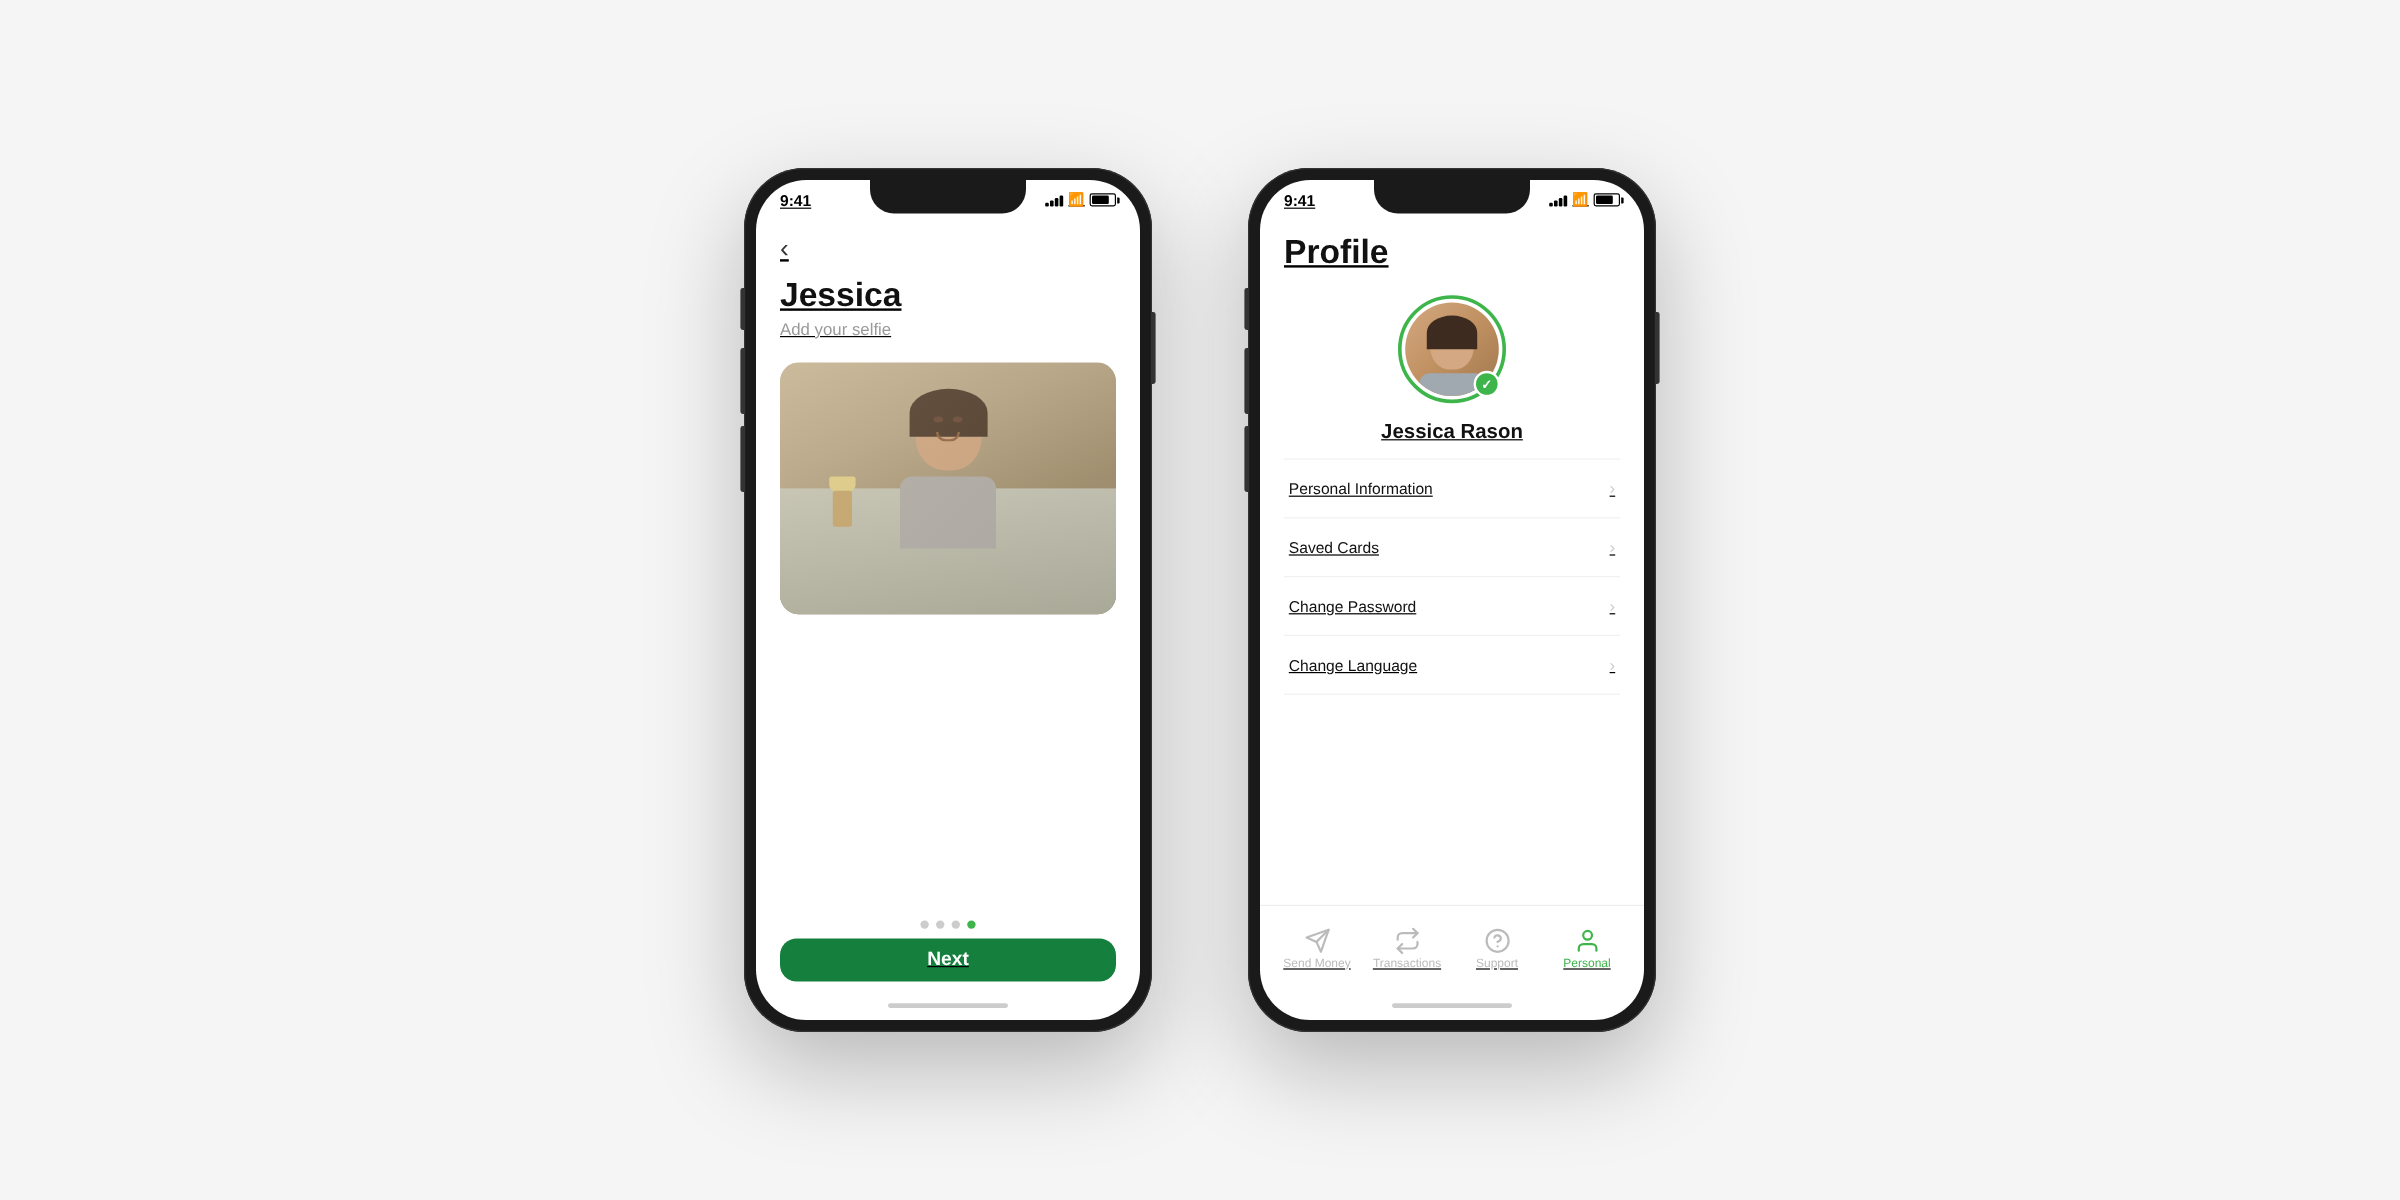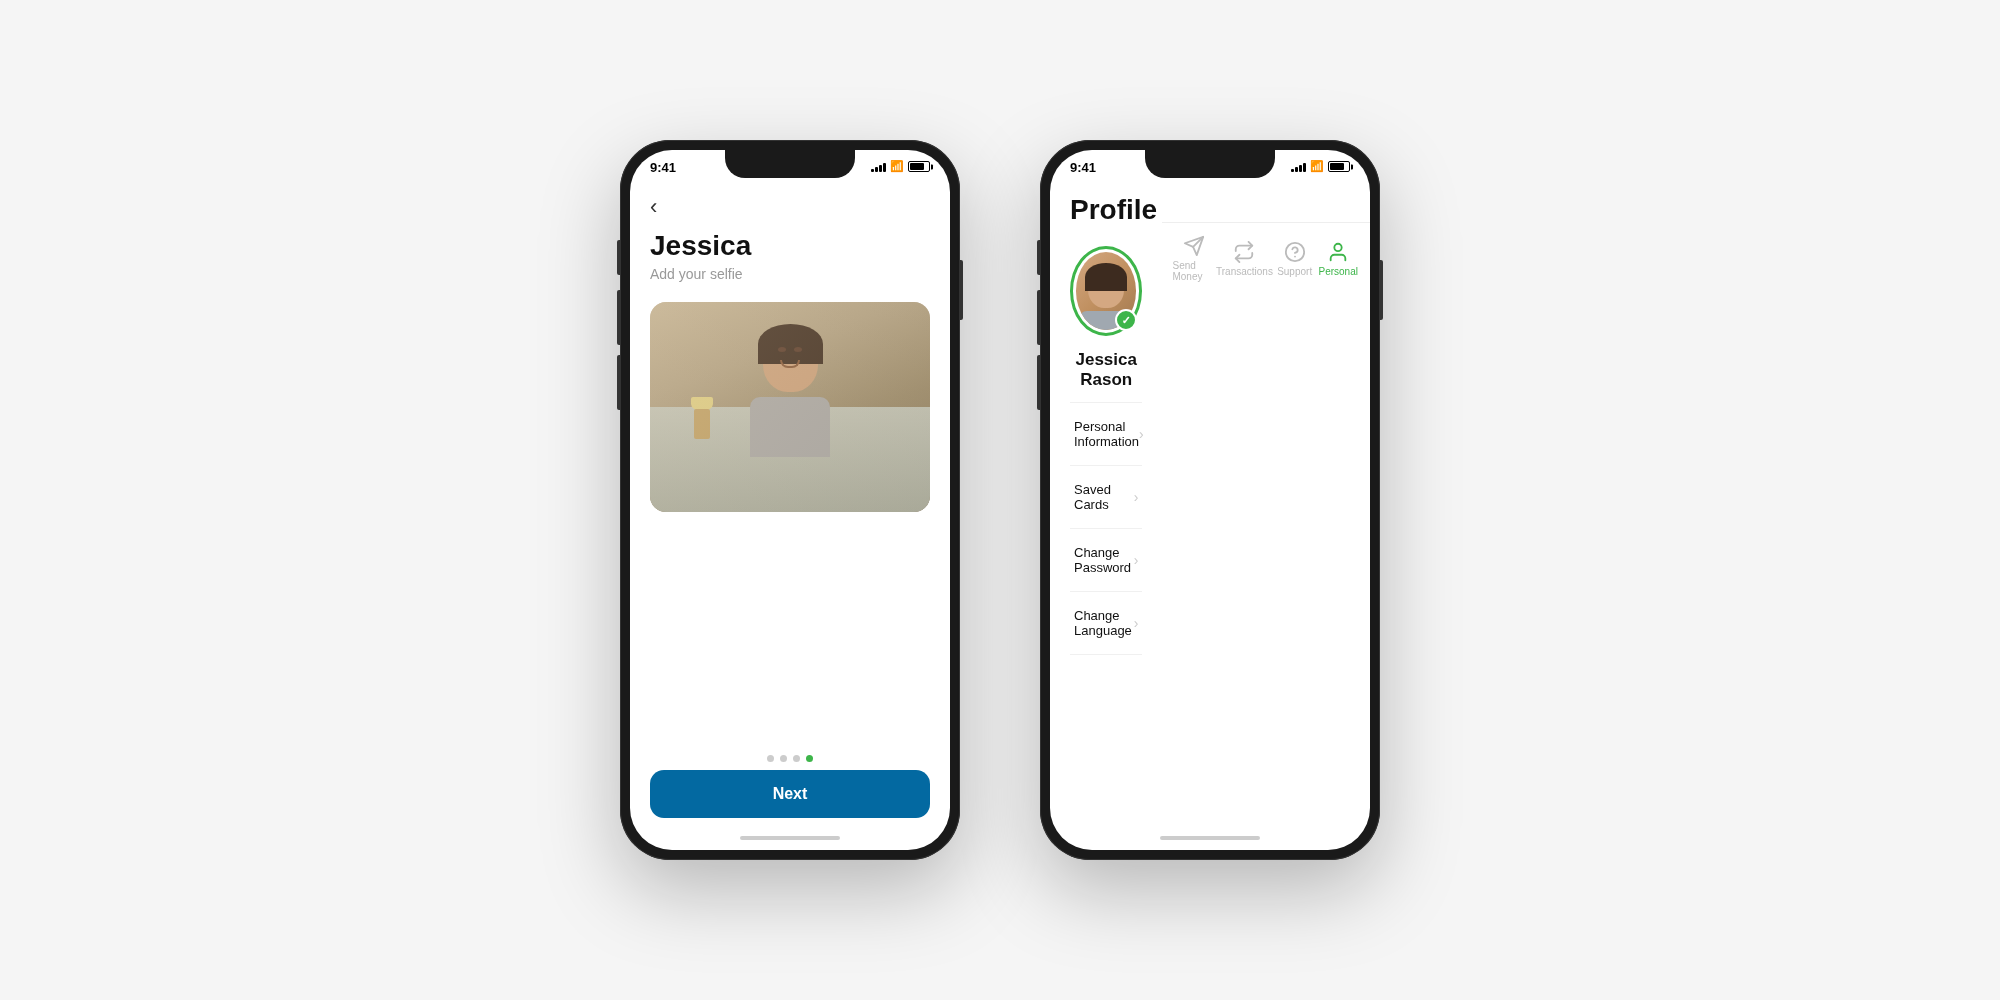--- a/index.html
+++ b/index.html
@@ -16,20 +16,21 @@
 
     
     .phone {
       width: 340px;
       height: 720px;
       background: #1a1a1a;
       border-radius: 50px;
       padding: 10px;
       box-shadow: 0 30px 80px rgba(0,0,0,0.25), inset 0 0 0 1px #333;
       position: relative;
+      text-decoration: underline;
     }
     .phone-inner {
       width: 100%;
       height: 100%;
       background: #fff;
       border-radius: 42px;
       overflow: hidden;
       position: relative;
       display: flex;
       flex-direction: column;
@@ -286,35 +287,36 @@
       border-radius: 50%;
       background: #ccc;
     }
     .dot.active {
       background: #3db54a;
     }
 
     
     .next-btn {
       width: 100%;
-      height: 48px;
-      background: #0369a1;
+      height: 36px;
+      background: #15803d;
       border: none;
       border-radius: 14px;
       color: #fff;
       font-size: 16px;
       font-weight: 600;
       cursor: pointer;
       margin-bottom: 8px;
     }
 
     
     .profile-screen {
       flex: 1;
       display: flex;
+      flex-direction: column;
       overflow: hidden;
     }
     .profile-body {
       flex: 1;
       overflow-y: auto;
       padding: 0 20px;
     }
     .profile-title {
       font-size: 28px;
       font-weight: 700;

